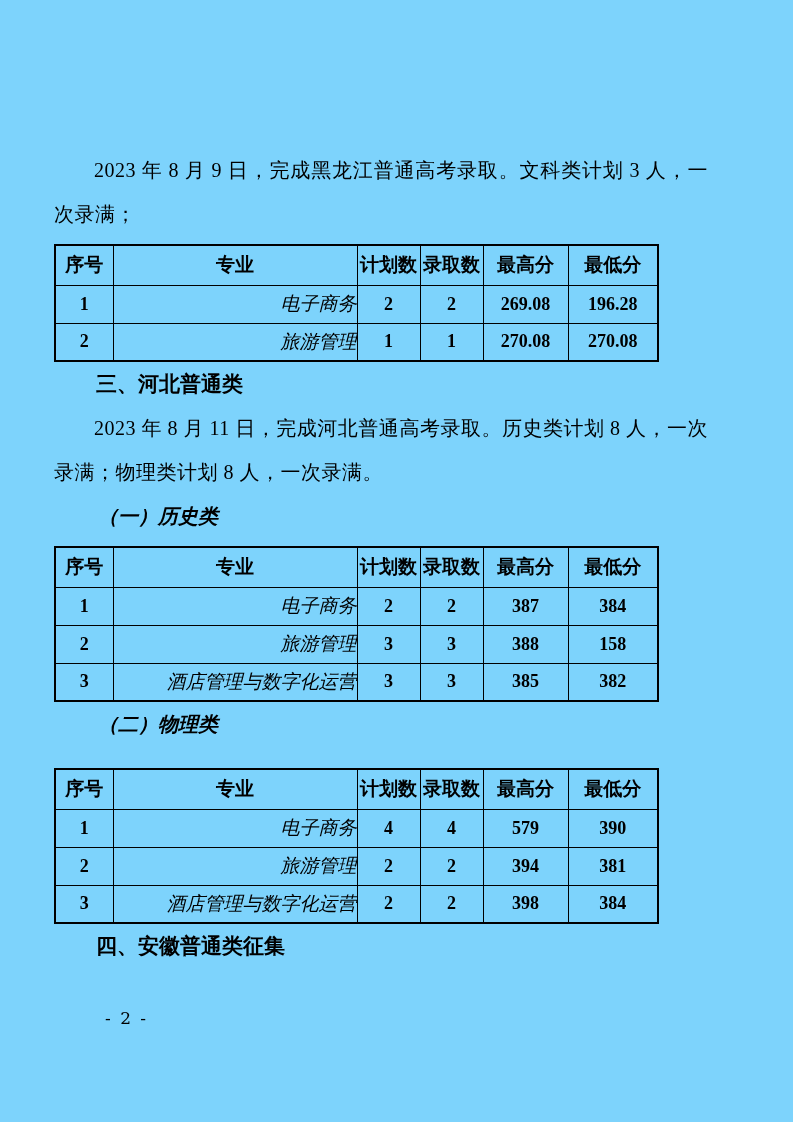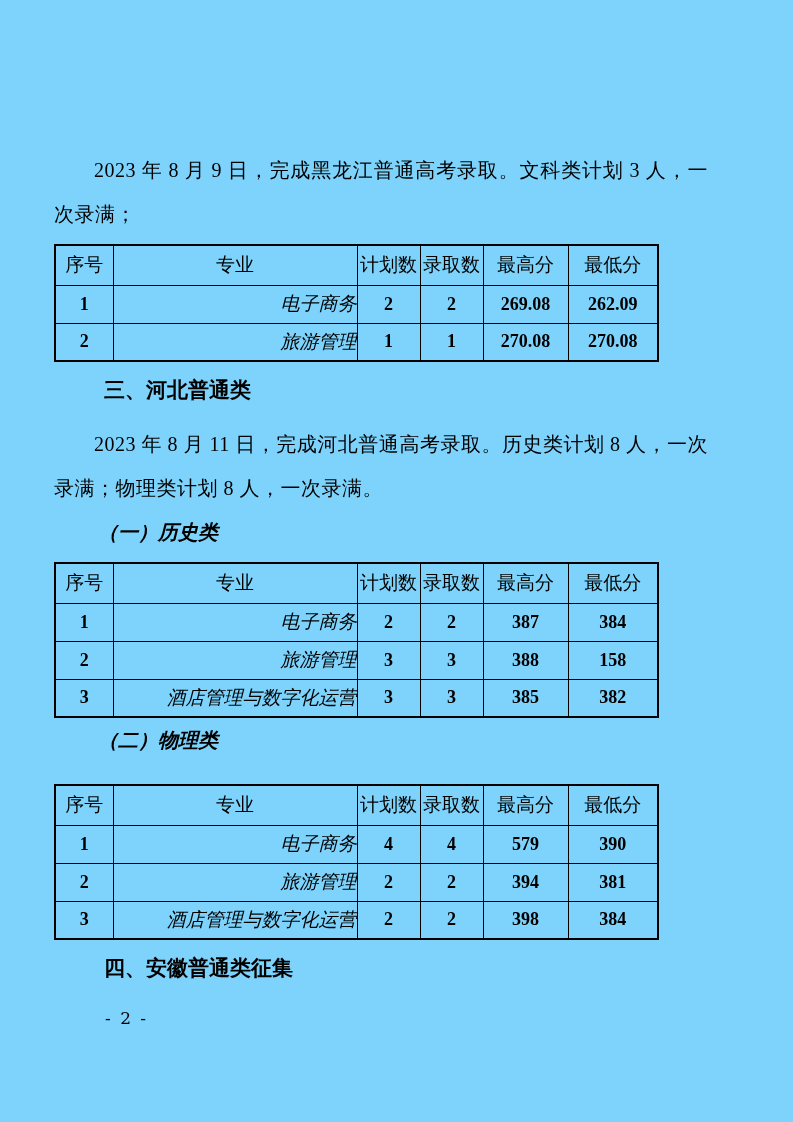--- a/index.html
+++ b/index.html
@@ -18,26 +18,26 @@
   }
   .para {
     margin: 0;
     font-size: 20px;
     line-height: 44px;
     text-indent: 2em;
     text-align: justify;
     letter-spacing: 0.5px;
   }
   .section-heading {
-    margin: 8px;
+    margin: 0;
     font-size: 21px;
     line-height: 44px;
     font-weight: bold;
     text-indent: 2em;
-    font-family: Liberation Mono, monospace;
+    font-family: Liberation Sans, sans-serif;
   }
   .sub-heading {
     margin: 0;
     font-size: 20px;
     line-height: 44px;
     text-indent: 2.2em;
     font-style: italic;
     font-weight: bold;
     font-family: "Liberation Serif", "DejaVu Serif", serif;
   }
@@ -48,21 +48,21 @@
     border: 2px solid #000;
   }
   table.score-table th, table.score-table td {
     border: 1px solid #000;
     padding: 0;
     overflow: hidden;
   }
   table.score-table th {
     height: 40px;
     font-size: 19px;
-    font-weight: normal;
+    font-weight: bold;
     font-family: "Liberation Sans", "DejaVu Sans", sans-serif;
   }
   table.score-table td {
     height: 38px;
     font-size: 18px;
     font-weight: bold;
     text-align: center;
     font-family: "Liberation Serif", "DejaVu Serif", serif;
   }
   table.score-table td.cell-major {
@@ -109,21 +109,21 @@
         <th>最低分</th>
       </tr>
     </thead>
     <tbody>
       <tr>
         <td>1</td>
         <td class="cell-major">电子商务</td>
         <td>2</td>
         <td>2</td>
         <td>269.08</td>
-        <td>262.09</td>
+        <td>196.28</td>
       </tr>
       <tr>
         <td>2</td>
         <td class="cell-major">旅游管理</td>
         <td>1</td>
         <td>1</td>
         <td>270.08</td>
         <td>270.08</td>
       </tr>
     </tbody>

